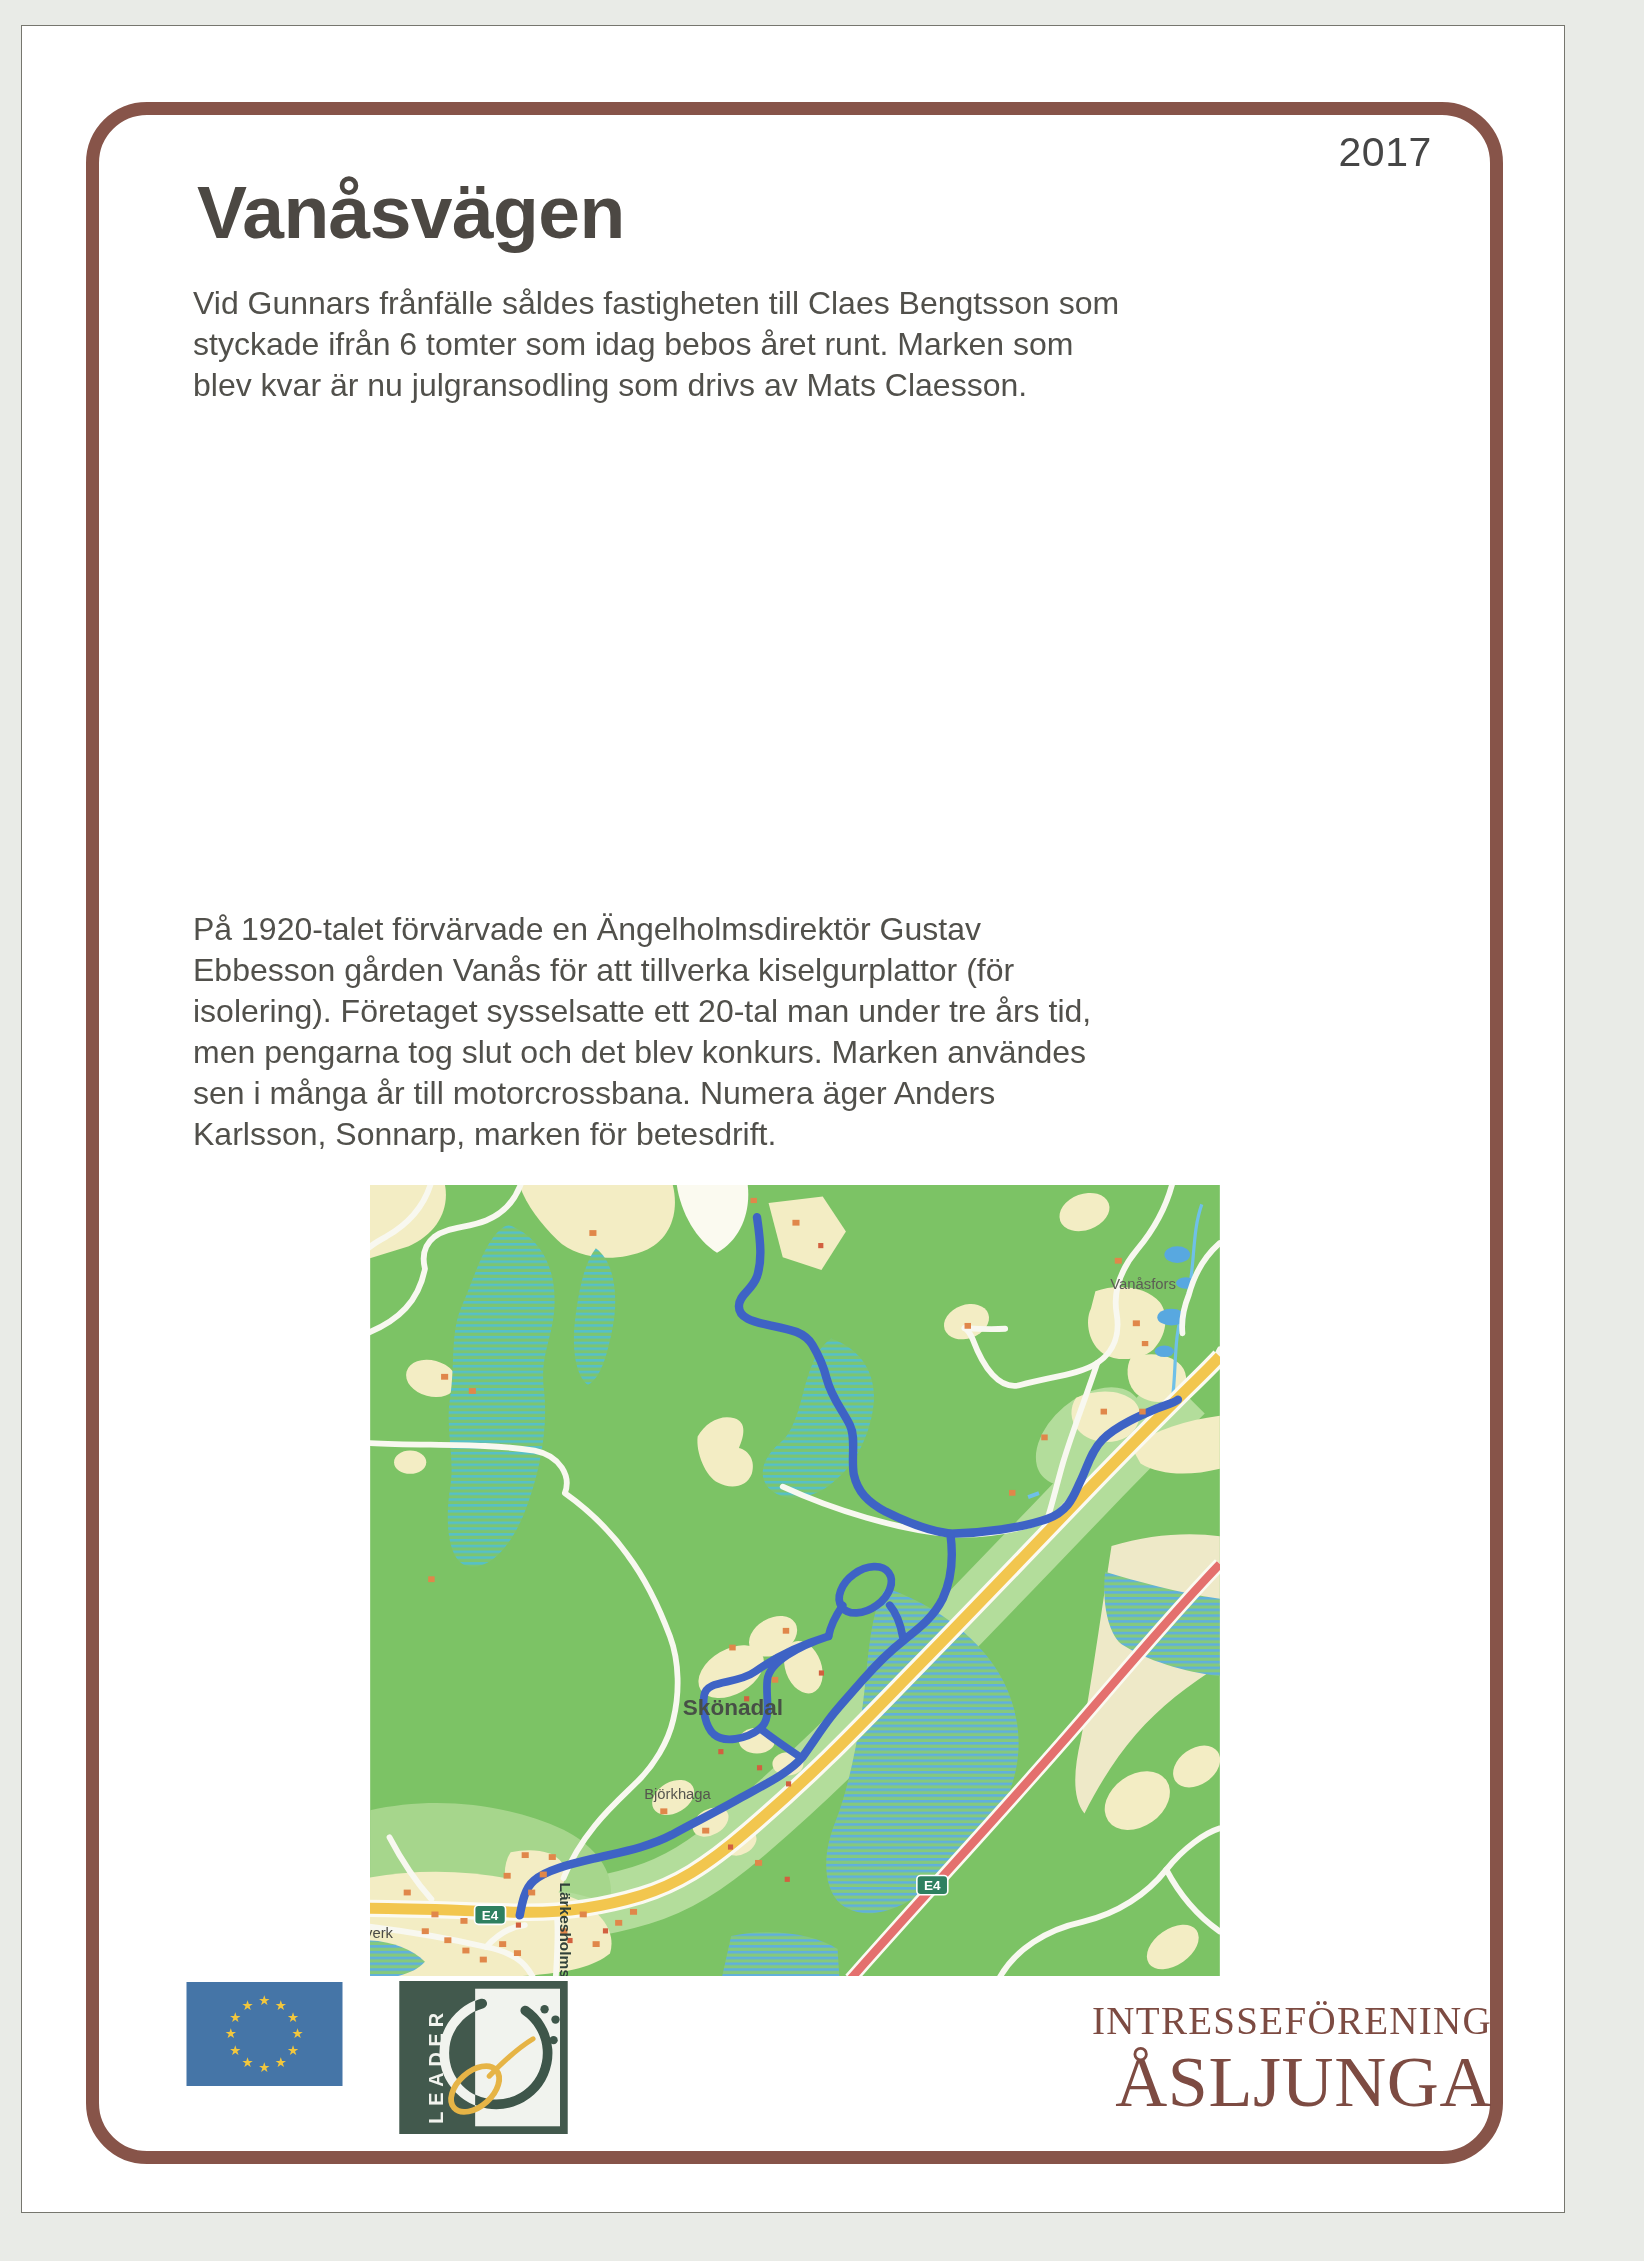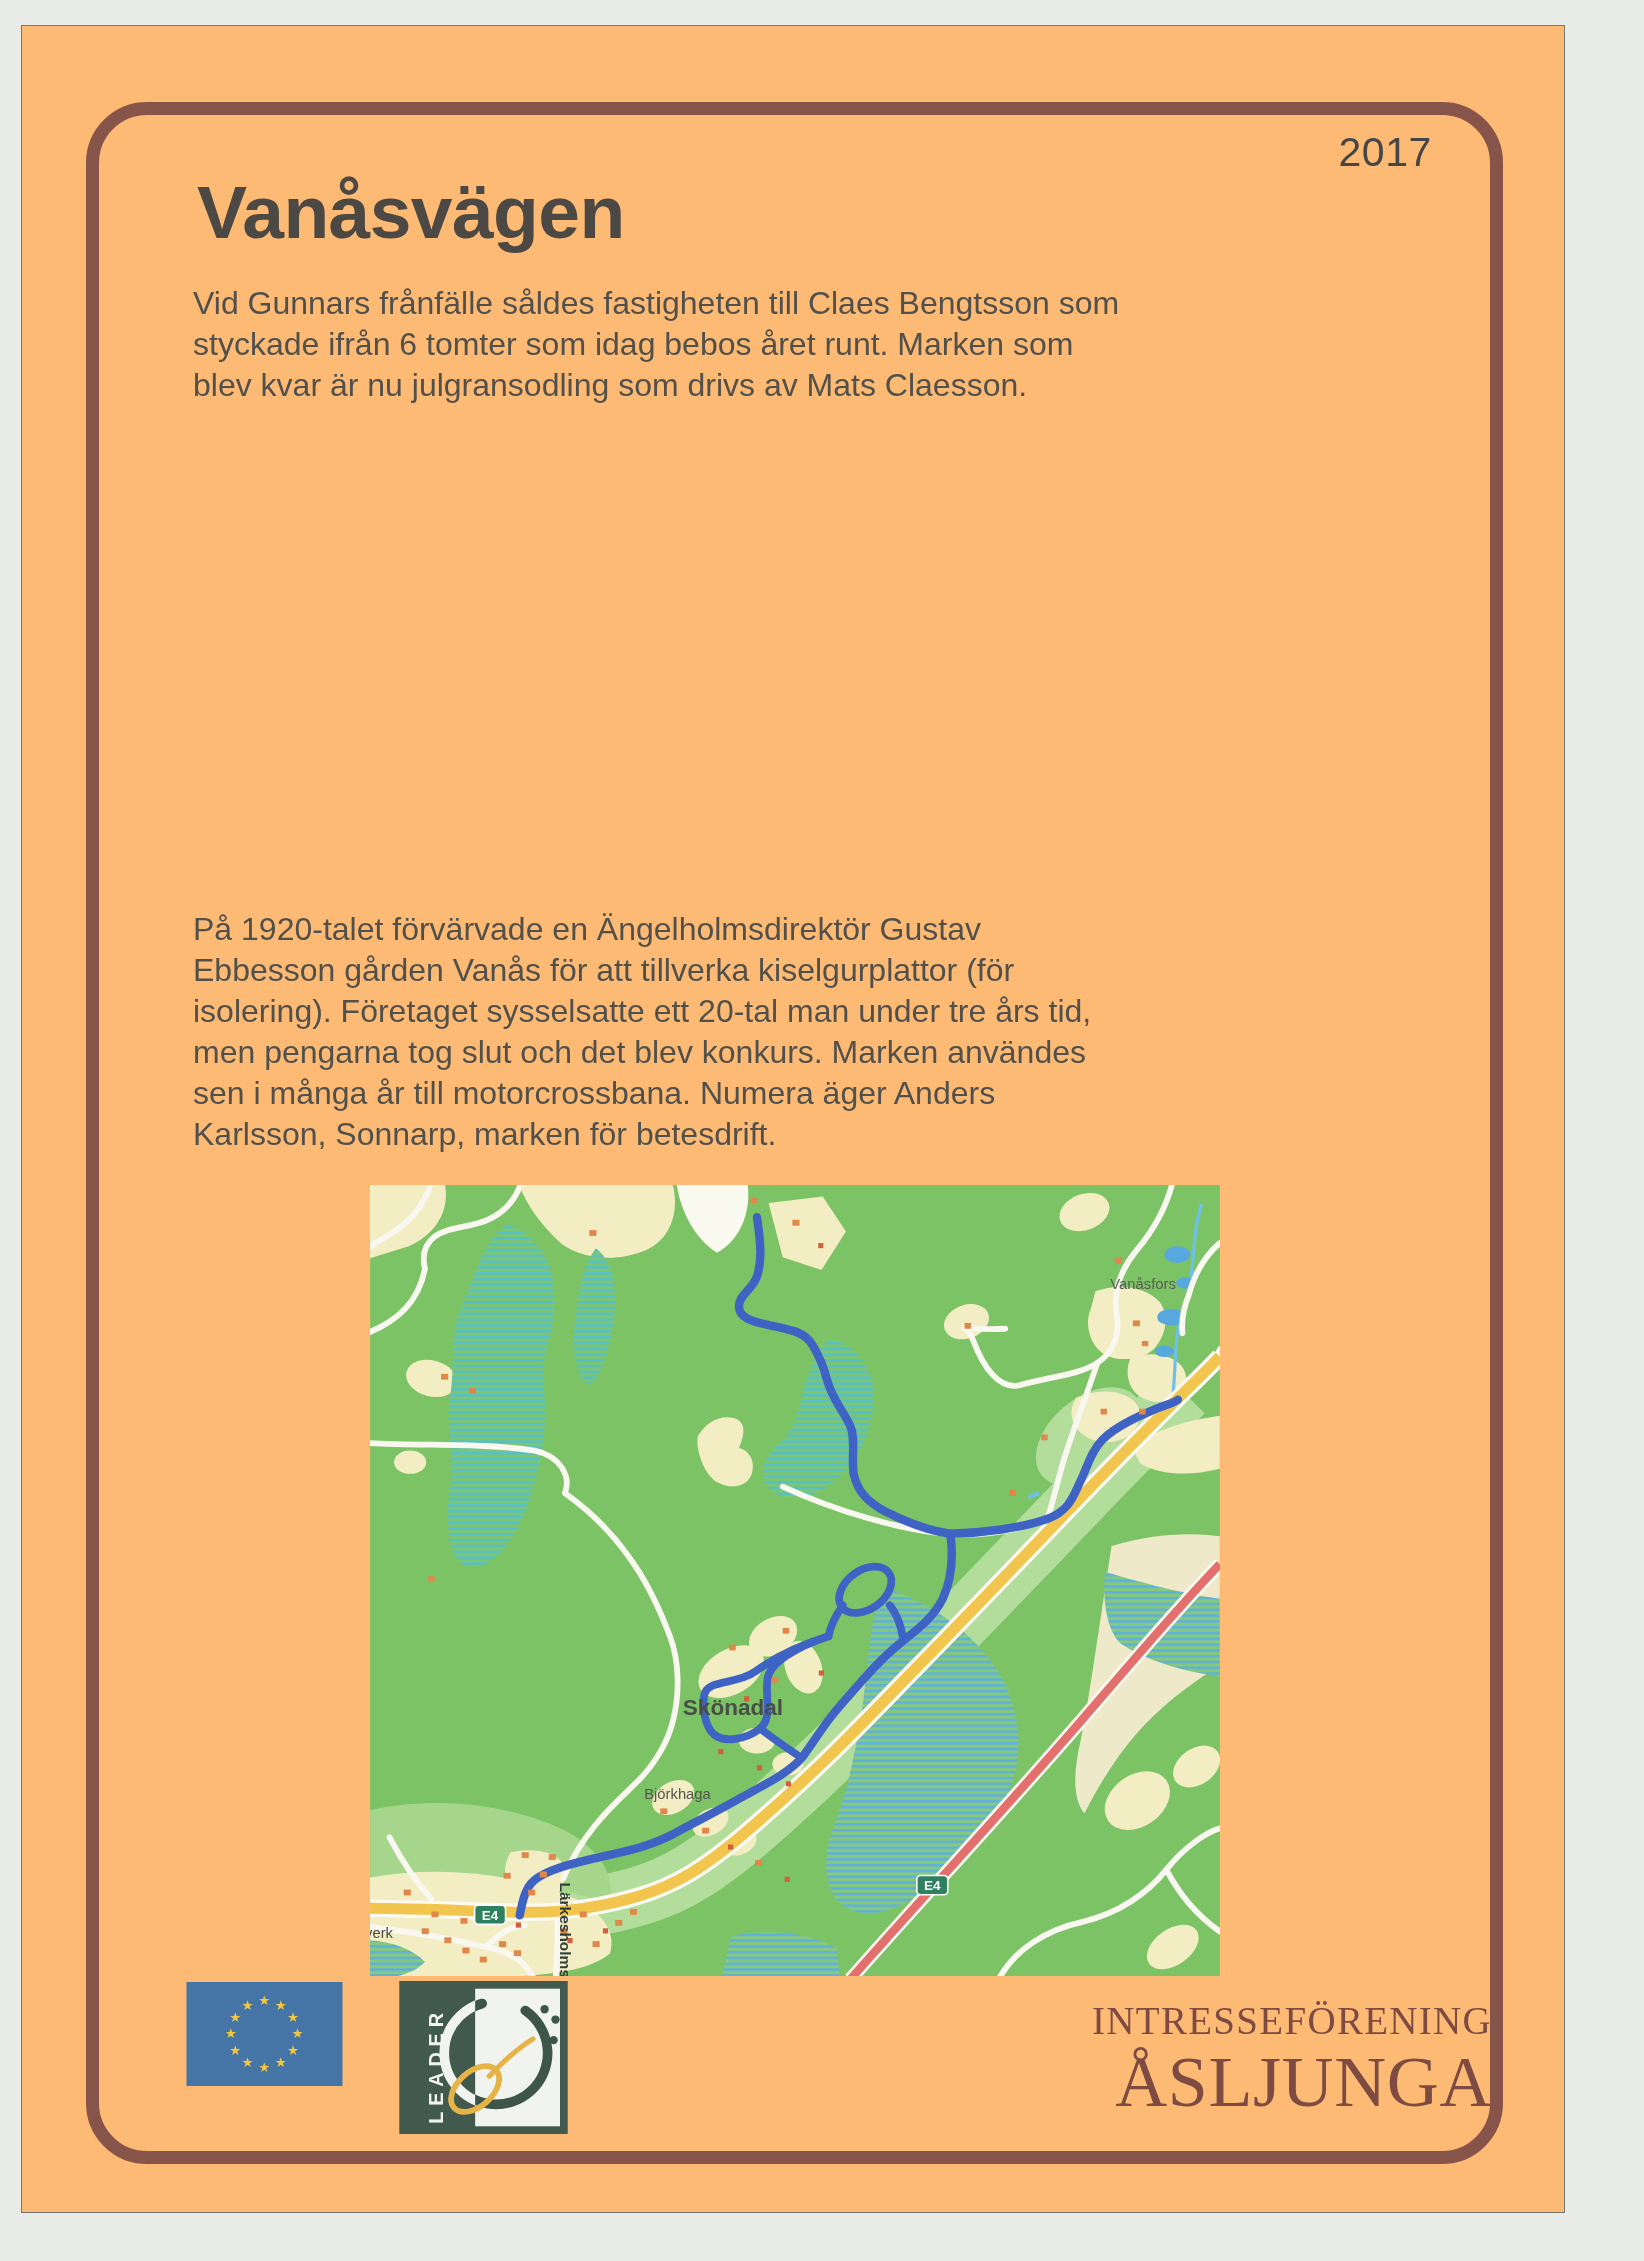--- a/index.html
+++ b/index.html
@@ -4,21 +4,21 @@
 <style>
   html,body{margin:0;padding:0;}
   body{
     width:1644px;height:2261px;
     background:#e9ebe7;
     font-family:"Liberation Sans", sans-serif;
     position:relative;
   }
   #paper{
     position:absolute;left:21px;top:24.5px;width:1544px;height:2188px;
-    background:#fdba74;
+    background:#ffffff;
     border:0.6px solid #76766e;
     box-sizing:border-box;
     overflow:hidden;
   }
   #frame{
     position:absolute;left:64px;top:76px;width:1417px;height:2062px;
     border:13.5px solid #875449;border-radius:61px;box-sizing:border-box;
   }
   .year{
     position:absolute;top:103px;right:132px;

